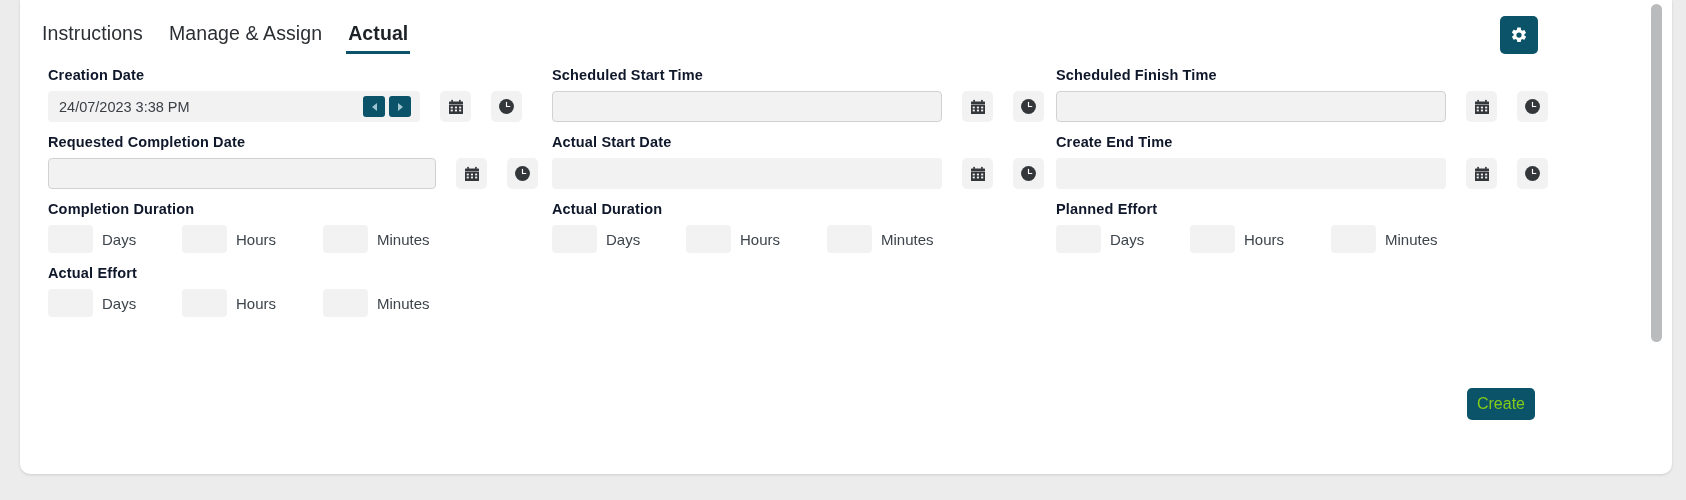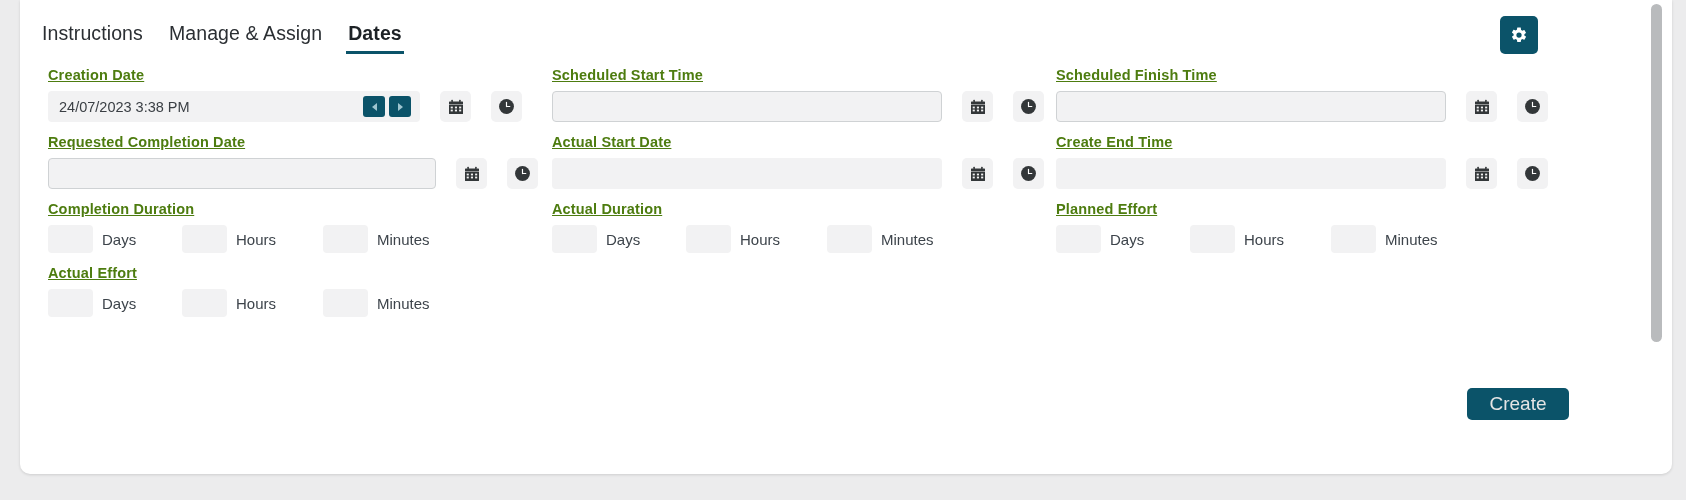--- a/index.html
+++ b/index.html
@@ -89,26 +89,25 @@
   }
   .col {
     width: 504px;
     flex: 0 0 504px;
   }
   .col.spacer { visibility: hidden; }
 
   .field-label {
     font-size: 14.5px;
     font-weight: bold;
-    color: #4d7c0f;
+    color: #0f172a;
     line-height: 19px;
     margin: 0 0 6px 8px;
     letter-spacing: .15px;
     white-space: nowrap;
-    text-decoration: underline;
   }
 
   .field-row {
     display: flex;
     align-items: center;
     gap: 20px;
     margin-left: 8px;
     margin-bottom: 11px;
   }
 
@@ -211,25 +210,25 @@
   }
   .dur-unit.days     { width: 118px; }
   .dur-unit.hours    { width: 125px; }
   .dur-unit.minutes  { width: 130px; }
 
   
   .create-btn {
     position: absolute;
     left: 1447px;
     top: 388px;
-    width: 102px;
+    width: 68px;
     height: 32px;
     background: #0b5369;
-    color: #e5e5e5;
-    font-size: 19px;
+    color: #84cc16;
+    font-size: 16px;
     border: none;
     border-radius: 5px;
     cursor: pointer;
     font-family: "Liberation Sans", sans-serif;
   }
 
   
   .scrolltrack {
     position: absolute;
     right: 10px;
@@ -250,21 +249,21 @@
 </style>
 </head>
 <body>
 
 <div id="app">
   <div class="card">
 
     <div class="tabbar">
       <div class="tab">Instructions</div>
       <div class="tab">Manage &amp; Assign</div>
-      <div class="tab active">Dates</div>
+      <div class="tab active">Actual</div>
     </div>
 
     <button class="gear-btn">
       <span>
         <svg width="18" height="18" viewBox="0 0 24 24" fill="#ffffff">
           <path d="M19.14 12.94a7.1 7.1 0 0 0 0-1.88l2.03-1.58a.5.5 0 0 0 .12-.64l-1.92-3.32a.5.5 0 0 0-.6-.22l-2.39.96a7.2 7.2 0 0 0-1.62-.94l-.36-2.54A.5.5 0 0 0 13.9 2h-3.8a.5.5 0 0 0-.5.42l-.36 2.54c-.59.24-1.13.56-1.62.94l-2.39-.96a.5.5 0 0 0-.6.22L2.71 8.48a.5.5 0 0 0 .12.64l2.03 1.58a7.1 7.1 0 0 0 0 1.88l-2.03 1.58a.5.5 0 0 0-.12.64l1.92 3.32c.13.22.39.31.6.22l2.39-.96c.49.38 1.03.7 1.62.94l.36 2.54c.04.24.25.42.5.42h3.8c.25 0 .46-.18.5-.42l.36-2.54c.59-.24 1.13-.56 1.62-.94l2.39.96c.21.09.47 0 .6-.22l1.92-3.32a.5.5 0 0 0-.12-.64l-2.03-1.58zM12 15.5A3.5 3.5 0 1 1 15.5 12 3.5 3.5 0 0 1 12 15.5z"></path>
         </svg>
       </span>
     </button>
 

